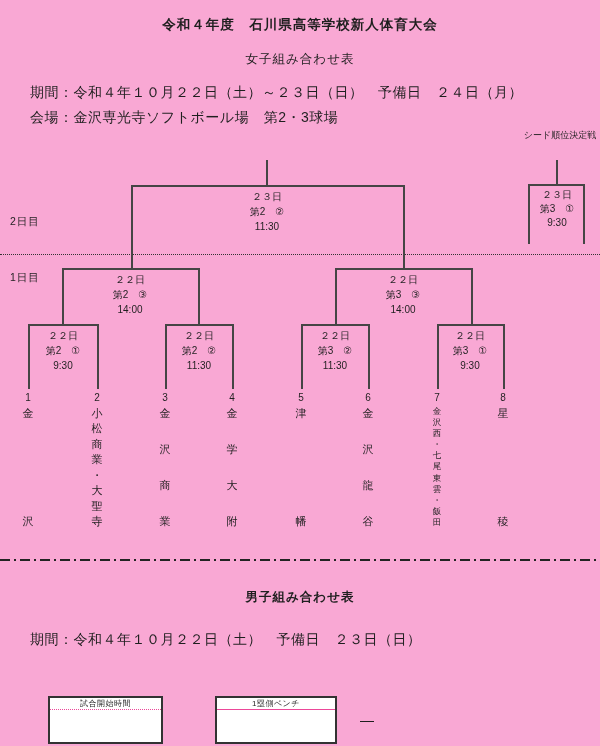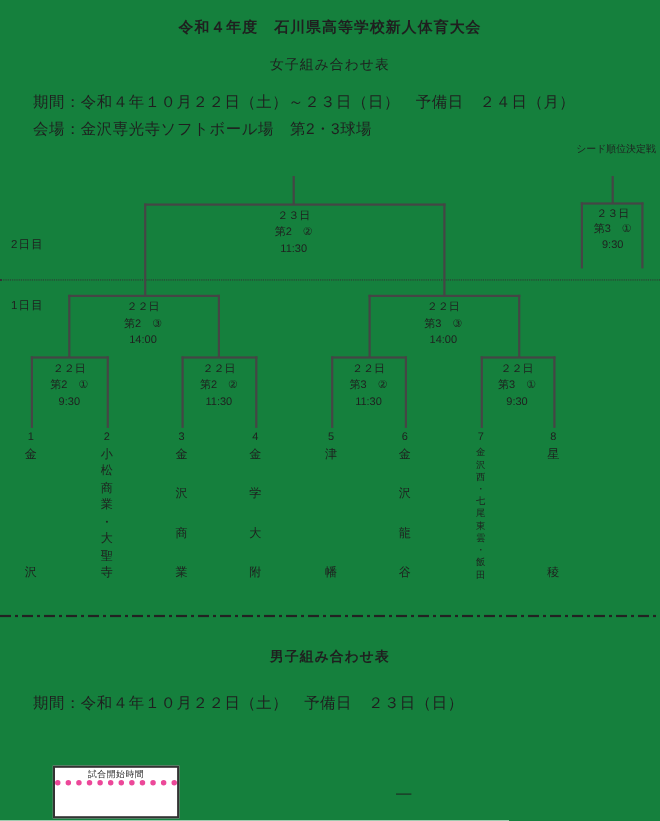--- a/index.html
+++ b/index.html
@@ -1,17 +1,17 @@
 <!DOCTYPE html>
 <html><head>
 <meta charset="utf-8">
 <style>
   html,body{margin:0;padding:0;background:#fff;}
   .sheet{
-    position:relative;width:600px;height:746px;background:#15803d;overflow:hidden;
+    position:relative;width:600px;height:746px;background:#f9a8d4;overflow:hidden;
     font-family:"Liberation Sans","DejaVu Sans",sans-serif;color:#1f1f1f;
   }
   .t-center{position:absolute;left:0;width:600px;text-align:center;}
   .title{top:16px;font-size:13.5px;font-weight:bold;letter-spacing:1px;}
   .subtitle{top:51px;font-size:12.5px;font-weight:normal;letter-spacing:1px;}
   .m-subtitle{top:589px;font-size:12.5px;font-weight:bold;letter-spacing:1px;}
   .meta{position:absolute;left:30px;font-size:14px;letter-spacing:0.5px;}
   .seed-title{position:absolute;left:505px;top:129px;width:110px;text-align:center;font-size:9px;}
   .day-label{position:absolute;left:10px;font-size:10.5px;letter-spacing:1px;}
   .ln{position:absolute;background:#454545;display:block;}
@@ -19,21 +19,21 @@
   .dashdot{position:absolute;left:0;top:559px;width:600px;height:2px;
     background:repeating-linear-gradient(90deg,#222 0 10px,transparent 10px 14px,#222 14px 16px,transparent 16px 20px);}
   .match{position:absolute;transform:translateX(-50%);text-align:center;font-size:10px;line-height:15px;white-space:nowrap;}
   .match.tight{line-height:14px;}
   .team{position:absolute;top:391px;transform:translateX(-50%);display:flex;flex-direction:column;align-items:center;}
   .tnum{font-size:10px;height:16px;line-height:14px;}
   .tname{height:120px;display:flex;flex-direction:column;justify-content:space-between;align-items:center;
     font-size:11px;line-height:12px;letter-spacing:0;}
   .team.small .tname{font-size:8.5px;line-height:9px;}
   .box{position:absolute;top:696px;height:44px;border:2px solid #333;background:#fff;display:flex;flex-direction:column;}
-  .box-h{height:16px;border-bottom:5px solid #ec4899;display:flex;align-items:center;justify-content:center;font-size:8px;letter-spacing:0.5px;}
+  .box-h{height:16px;border-bottom:1px solid #ec4899;display:flex;align-items:center;justify-content:center;font-size:8px;letter-spacing:0.5px;}
   .box-h.dotted{border-bottom-style:dotted;}
   .box-v{flex:1;display:flex;align-items:center;justify-content:center;font-size:12px;letter-spacing:1px;margin-top:43px;}
   .vs-dash{position:absolute;left:352px;top:712px;width:30px;text-align:center;font-size:14px;}
 </style>
 </head>
 <body>
 
 <div class="sheet">
 
   <div class="t-center title">令和４年度　石川県高等学校新人体育大会</div>
@@ -196,15 +196,19 @@
       </div>
   </div>
 
   <div class="t-center m-subtitle">男子組み合わせ表</div>
   <div class="meta" style="top:631px">期間：令和４年１０月２２日（土）　予備日　２３日（日）</div>
 
   <div class="box" style="left:48px;width:111px">
     <div class="box-h dotted">試合開始時間</div>
     <div class="box-v">10:00</div>
   </div>
+  <div class="box" style="left:215px;width:118px">
+    <div class="box-h">1塁側ベンチ</div>
+    <div class="box-v">野々市明倫</div>
+  </div>
   <div class="vs-dash">—</div>
 
 </div>
 
 </body></html>

